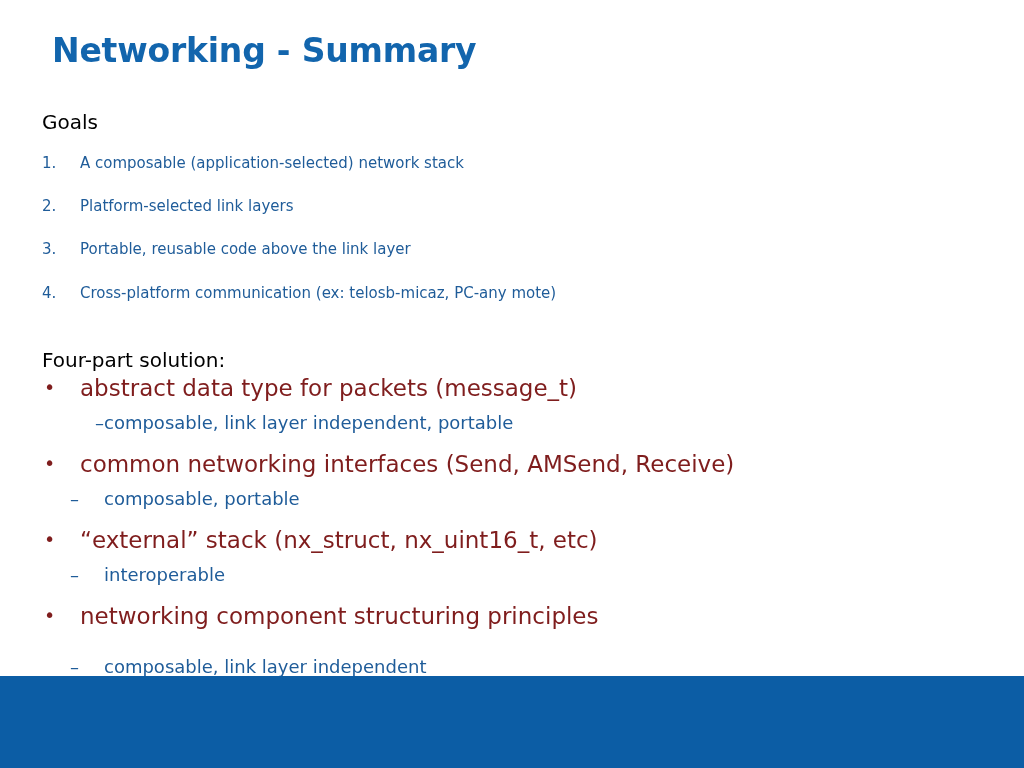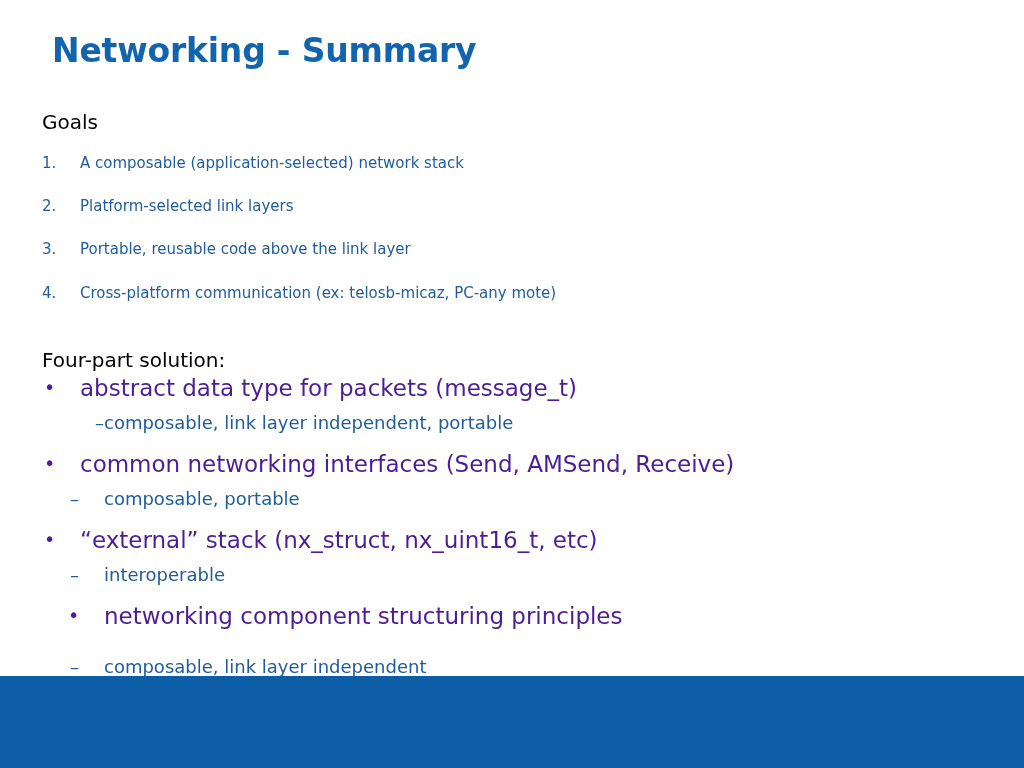--- a/index.html
+++ b/index.html
@@ -62,21 +62,21 @@
     display: inline-block;
     width: 38px;
     text-align: left;
   }
 
   
   .bullet-row {
     position: absolute;
     left: 44px;
     font-size: 23px;
-    color: #4c1d95;
+    color: #7f1d1d;
     white-space: nowrap;
   }
   .bullet-row .dot {
     display: inline-block;
     width: 36px;
     font-size: 19px;
     vertical-align: 2px;
   }
 
   
@@ -142,21 +142,21 @@
       <span class="dash">–</span><span>composable, portable</span>
     </div>
 
     <div class="bullet-row" style="top:423px;">
       <span class="dot">•</span><span>“external” stack (nx_struct, nx_uint16_t, etc)</span>
     </div>
     <div class="sub-row" style="top:460px;">
       <span class="dash">–</span><span>interoperable</span>
     </div>
 
-    <div class="bullet-row" style="top:499px;margin-left:24px;">
+    <div class="bullet-row" style="top:499px;">
       <span class="dot">•</span><span>networking component structuring principles</span>
     </div>
     <div class="sub-row" style="top:536px;margin-top:16px;">
       <span class="dash">–</span><span>composable, link layer independent</span>
     </div>
 
   </div>
 
   <div class="footer-bar">
     

